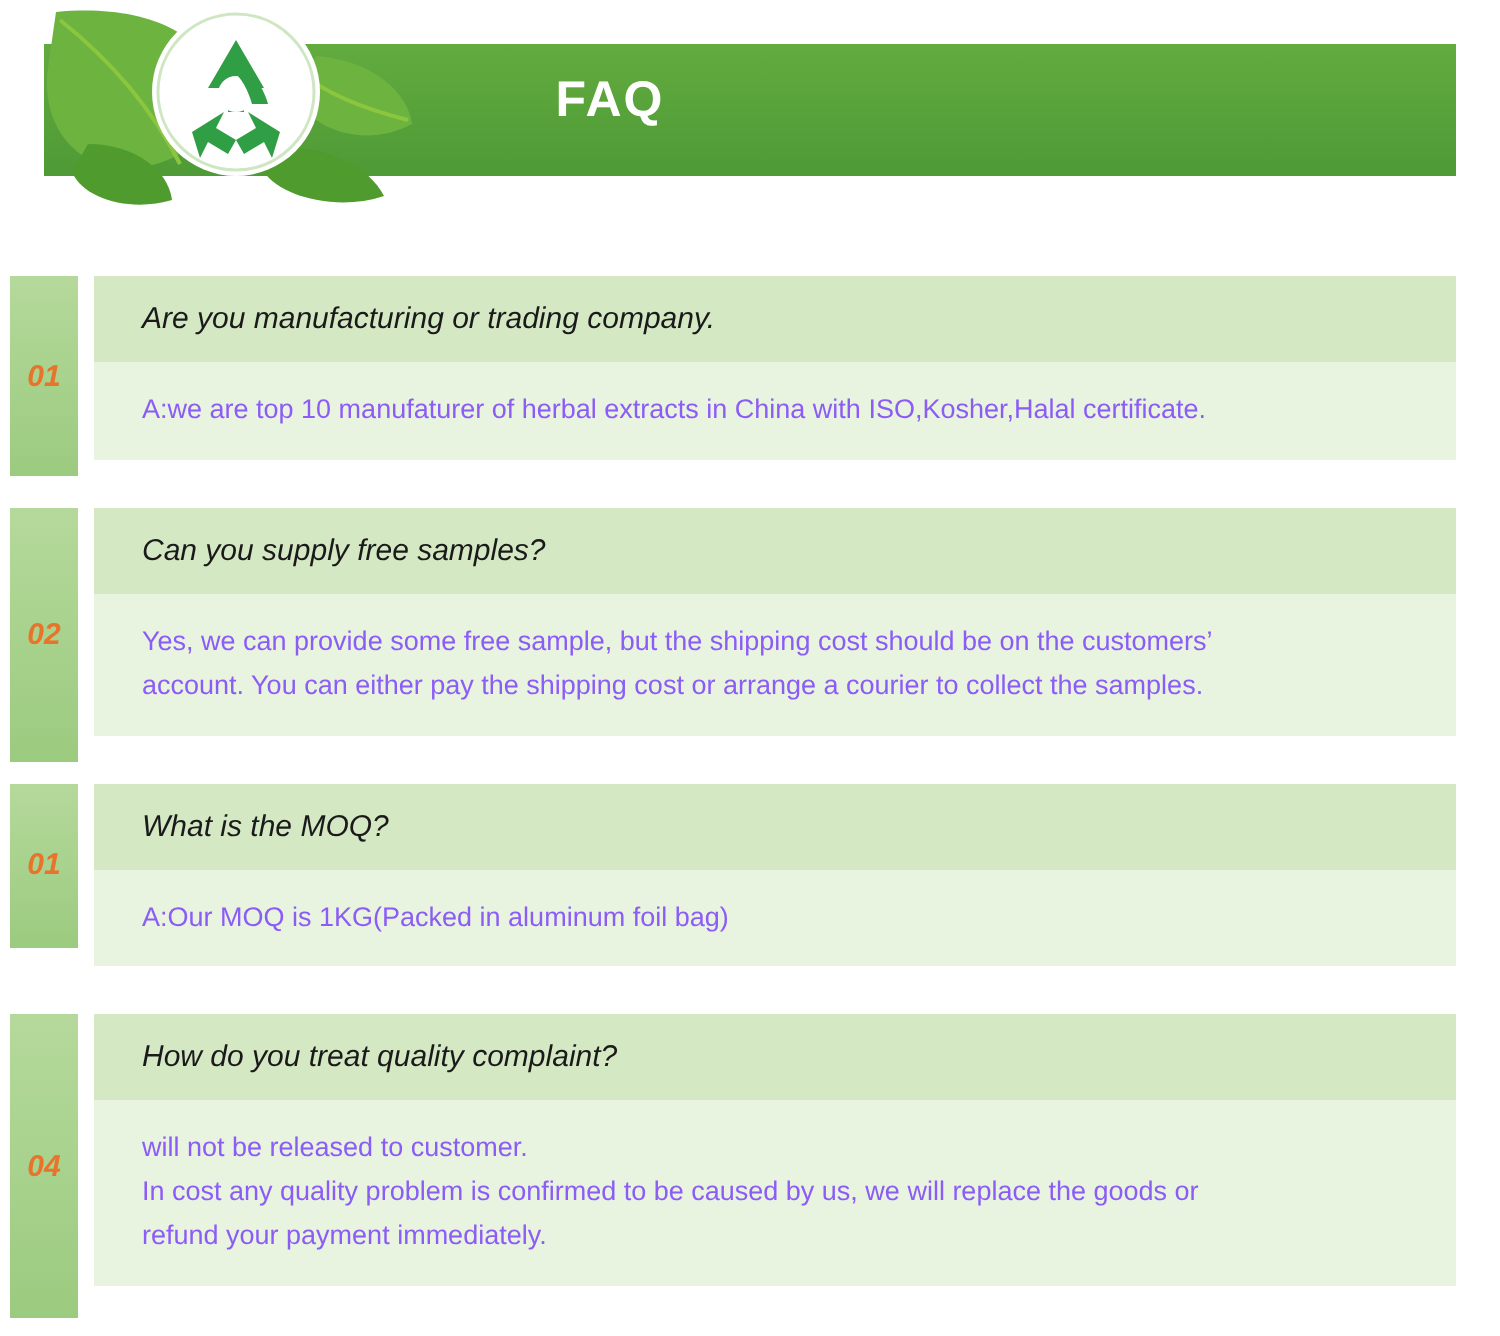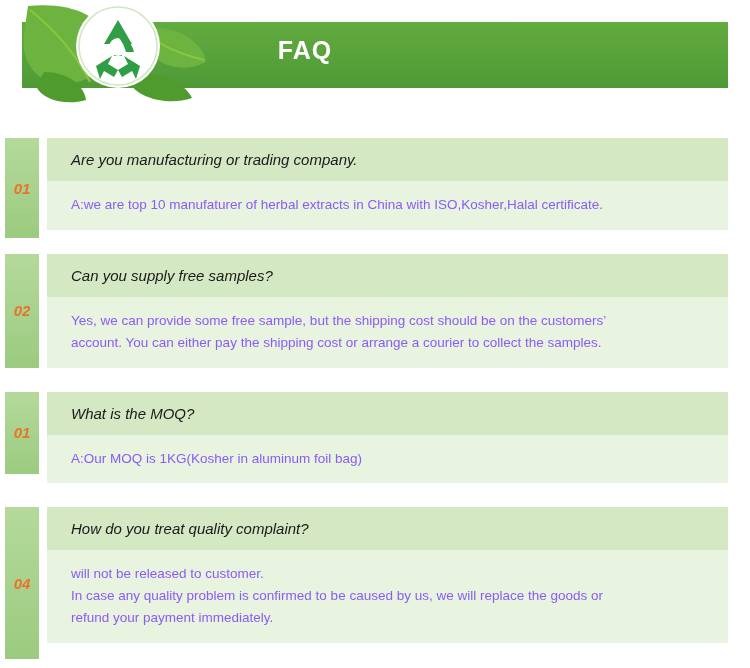--- a/index.html
+++ b/index.html
@@ -137,39 +137,39 @@
 
   <div class="faq-item">
     <div class="faq-num" style="height:100px;">01</div>
     <div class="faq-q">Are you manufacturing or trading company.</div>
     <div class="faq-a">
       <span class="line">A:we are top 10 manufaturer of herbal extracts in China with ISO,Kosher,Halal certificate.</span>
     </div>
   </div>
 
   <div class="faq-item">
-    <div class="faq-num" style="height:114px;">02</div>
+    <div class="faq-num" style="height:127px;">02</div>
     <div class="faq-q">Can you supply free samples?</div>
     <div class="faq-a">
       <span class="line">Yes, we can provide some free sample, but the shipping cost should be on the customers’</span>
       <span class="line">account. You can either pay the shipping cost or arrange a courier to collect the samples.</span>
     </div>
   </div>
 
   <div class="faq-item">
     <div class="faq-num" style="height:82px;">01</div>
     <div class="faq-q">What is the MOQ?</div>
     <div class="faq-a">
-      <span class="line">A:Our MOQ is 1KG(Kosher in aluminum foil bag)</span>
+      <span class="line">A:Our MOQ is 1KG(Packed in aluminum foil bag)</span>
     </div>
   </div>
 
   <div class="faq-item">
     <div class="faq-num" style="height:152px;">04</div>
     <div class="faq-q">How do you treat quality complaint?</div>
     <div class="faq-a">
       <span class="line"> will not be released to customer.</span>
-      <span class="line">In case any quality problem is confirmed to be caused by us, we will replace the goods or</span>
+      <span class="line">In cost any quality problem is confirmed to be caused by us, we will replace the goods or</span>
       <span class="line">refund your payment immediately.</span>
     </div>
   </div>
 
 </div>
 
 </body></html>

